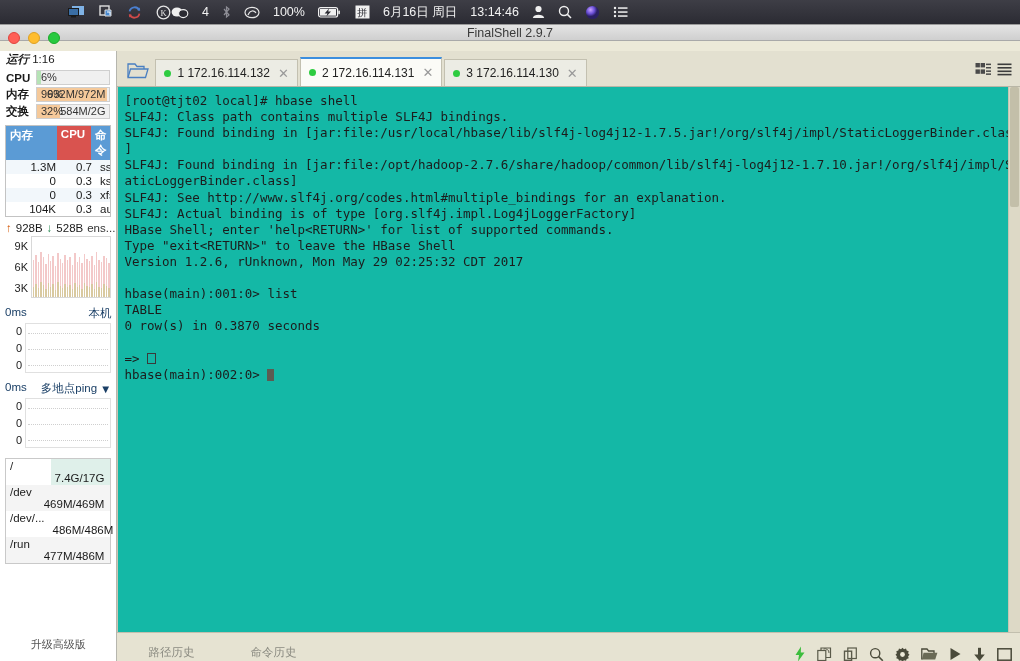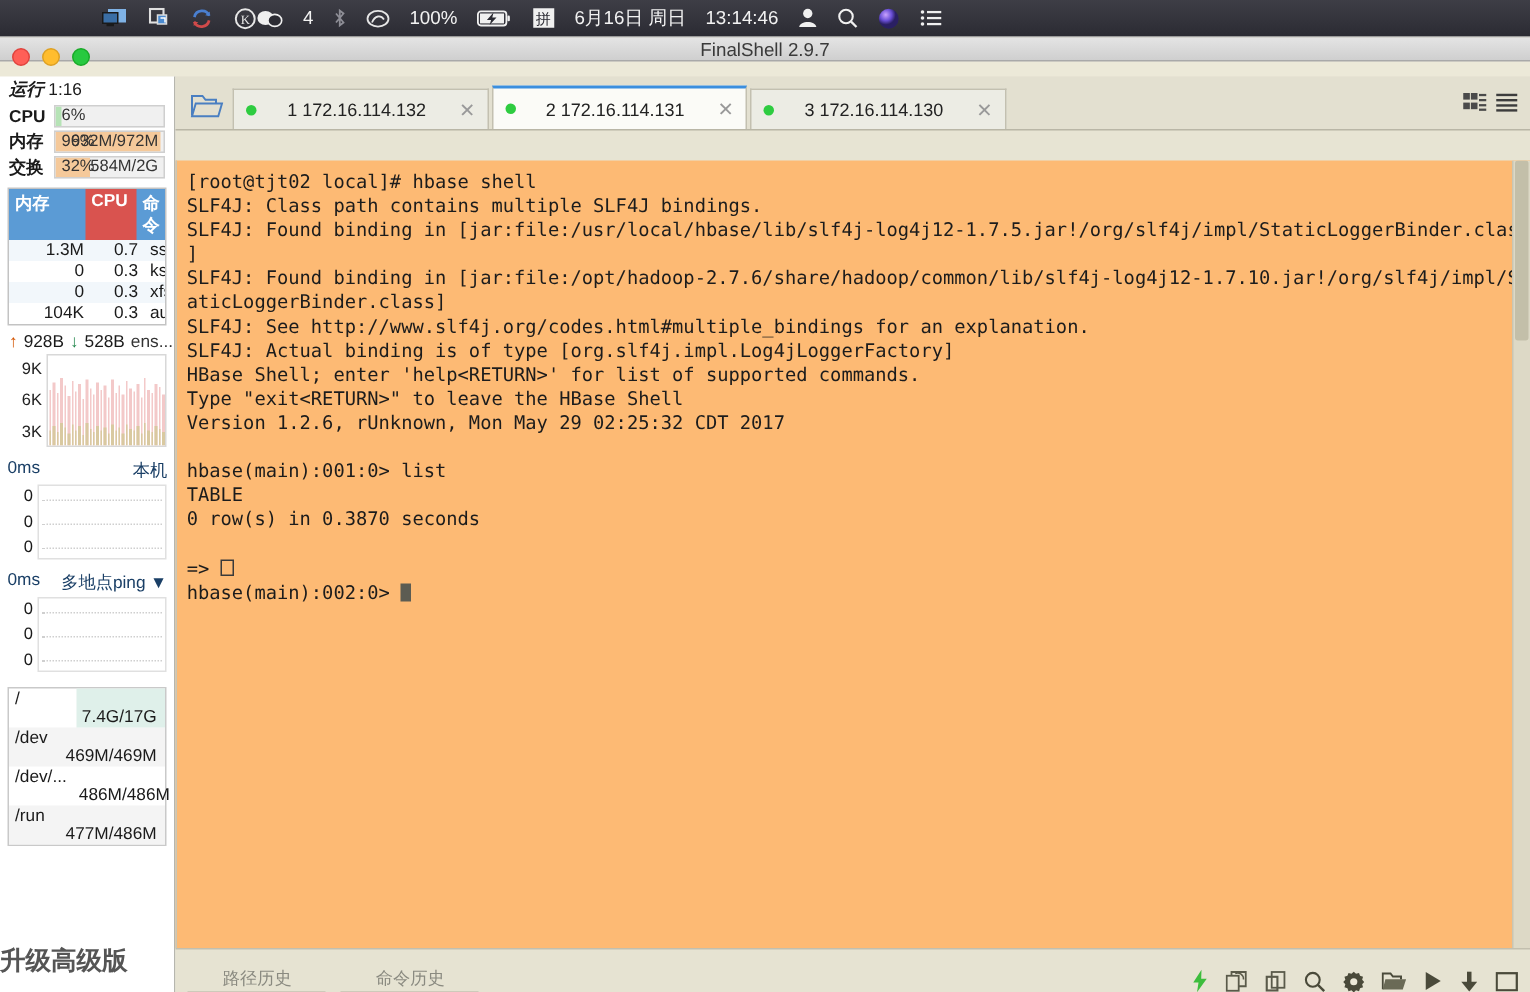--- a/index.html
+++ b/index.html
@@ -107,45 +107,44 @@
   .dtable { margin: 10px 5px 0 5px; border: 1px solid #c9c9c9; }
   .dthead { display: flex; font-size: 11.5px; background: #fff; border-bottom: 1px solid #d6d6d6; }
   .dthead div { padding: 2px 4px; }
   .dt-c1 { width: 48px; border-right: 1px solid #d6d6d6; }
   .dt-c2 { flex: 1; }
   .dtrow { display: flex; font-size: 11.5px; }
   .dtrow:nth-child(even) { background: #f4f4f4; }
   .dt-r1 { width: 48px; padding: 1px 4px; }
   .dt-r2 { flex: 1; padding: 13px 6px 1px 4px; text-align: right; }
   .dt-r2.hl { background: #dff0ea; }
-  .upgrade { font-size: 17px; color: #555; margin-top: auto; padding: 8px 0 10px 0; font-weight: bold; }
+  .upgrade { text-align: center; font-size: 11px; color: #555; margin-top: auto; padding: 8px 0 10px 0; }
 
   
   #main { flex: 1; display: flex; flex-direction: column; background: #e7e4d3; }
   #tabbar {
     height: 36px; display: flex; align-items: flex-end; background: #e3e0d0;
     border-bottom: 1px solid #b9b6a6; padding: 0 4px;
   }
   .folder-ico { width: 34px; display: flex; align-items: center; justify-content: center;
                 padding-bottom: 6px; }
   .tabs { display: flex; align-items: flex-end; gap: 2px; flex: 1; }
   .tab {
-    height: 27px; display: flex; align-items: center; gap: 20px; padding: 0 8px;
+    height: 27px; display: flex; align-items: center; gap: 6px; padding: 0 8px;
     background: #ecece4; border: 1px solid #c3c0b0; border-bottom: none;
     font-size: 12px; color: #222; position: relative;
   }
   .tab.active { background: #fbfbf7; border-top: 2px solid #3b8ede; height: 29px; }
   .dot { width: 7px; height: 7px; border-radius: 50%; background: #2ecc40; }
   .tab-x { color: #999; font-size: 13px; margin-left: 2px; }
   .tabbar-right { display: flex; align-items: center; gap: 6px; padding: 0 4px 6px 4px; }
 
   #terminal {
-    flex: 1; background: #fdba74; position: relative; overflow: hidden;
+    flex: 1; background: #14b8a6; position: relative; overflow: hidden;
     border-left: 1px solid #c9c6b4;
-    margin-top: 20px;
   }
   #term-text {
     padding: 6px 0 0 6px; font-family: "DejaVu Sans Mono", monospace;
     font-size: 12.5px; line-height: 16.1px; color: #1c1c1c; white-space: pre;
   }
   .cursor { display: inline-block; width: 7px; height: 12px; background: #5c5c52;
             vertical-align: -2px; }
   .hollow { display: inline-block; width: 9px; height: 11px; border: 1.5px solid #3a3a3a;
             vertical-align: -1px; }
   #term-scroll { position: absolute; right: 0; top: 0; bottom: 0; width: 12px;

